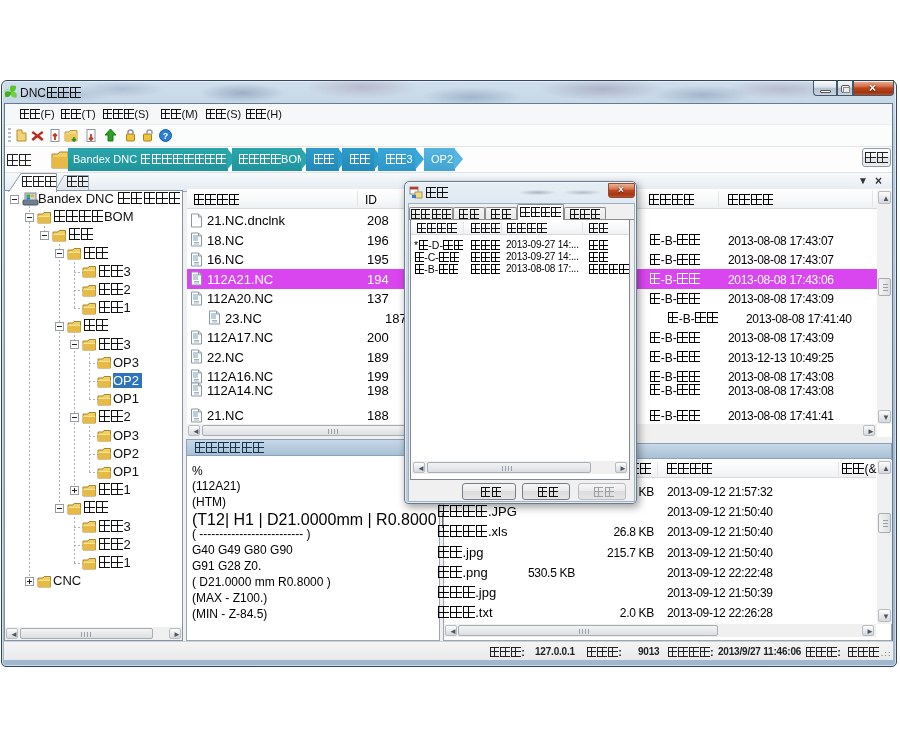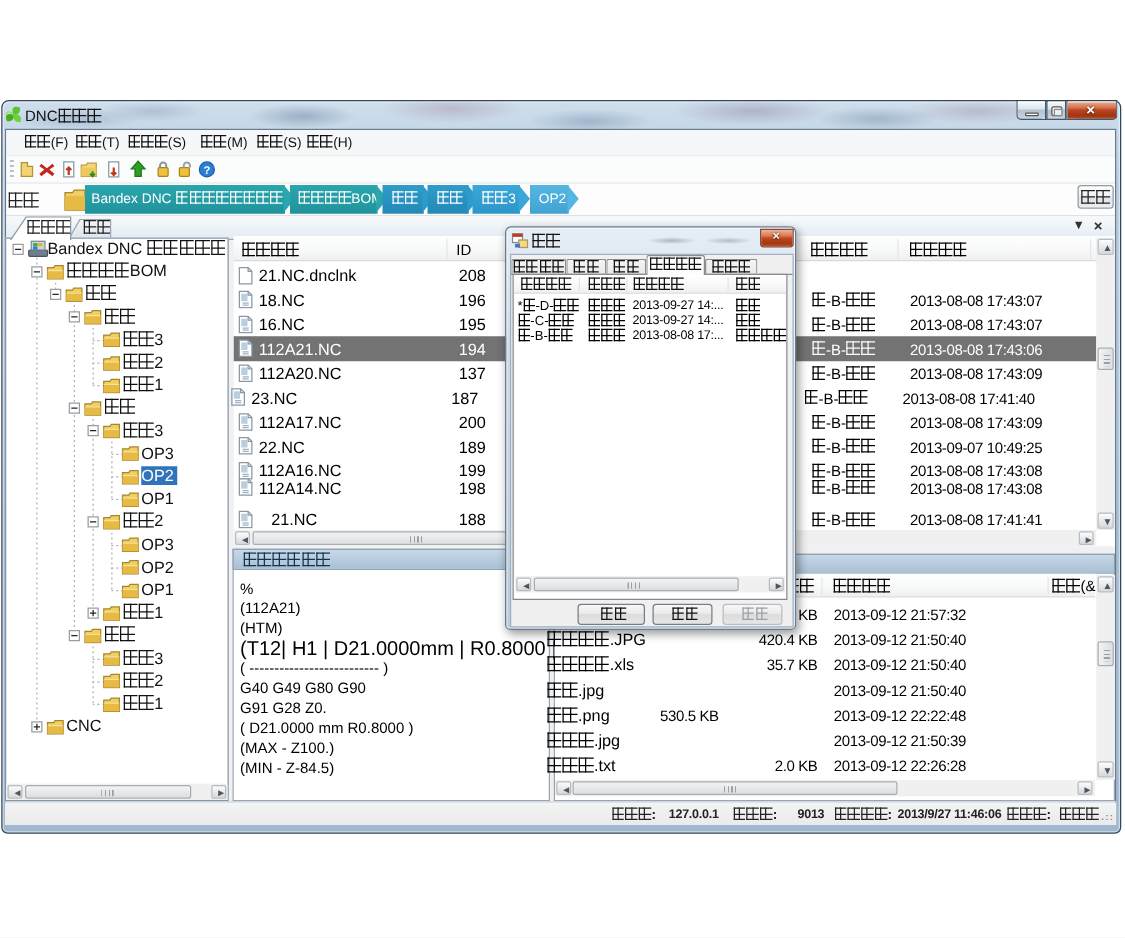--- a/index.html
+++ b/index.html
@@ -54,21 +54,21 @@
 .exp i{position:absolute;left:1px;top:3px;width:5px;height:1px;background:#222}
 .exp.plus i:after{content:"";position:absolute;left:2px;top:-2px;width:1px;height:5px;background:#222}
 .dotv{position:absolute;width:1px;background-image:linear-gradient(180deg,#aab2ba 50%,transparent 50%);background-size:1px 4px}
 .doth{position:absolute;height:1px;background-image:linear-gradient(90deg,#aab2ba 50%,transparent 50%);background-size:4px 1px}
 .tsel{background:#2f74ba;color:#fff;padding:1px 3px;margin-left:-3px}
 
 .lv{position:absolute;background:#fff}
 .lvhead{position:absolute;background:linear-gradient(180deg,#fff,#f7f8f9 60%,#eef0f2);border-bottom:1px solid #d8dadc;font-size:12px;color:#1a1a1a}
 .colsep{position:absolute;width:1px;background:#e3e5e7}
 .lrow{position:absolute;font-size:13px;color:#000;white-space:nowrap}
-.sel{background:#737373;color:#fff}
+.sel{background:#d946ef;color:#fff}
 .dt{font-size:12px;letter-spacing:-.3px}
 
 .sbar{position:absolute;background:#f0f0f0}
 .sbtn{position:absolute;background:linear-gradient(180deg,#fdfdfd,#e8eaec 50%,#d6d9dc);border:1px solid #b8bcc0;border-radius:2px}
 .sthumb{position:absolute;background:linear-gradient(180deg,#f2f3f4,#dcdfe2);border:1px solid #a8adb2;border-radius:2px}
 .sthumbv{background:linear-gradient(90deg,#f2f3f4,#dcdfe2)}
 .arr{position:absolute;color:#4e5560;font-size:8px;line-height:8px}
 .grip{position:absolute;background:repeating-linear-gradient(90deg,#9aa0a6 0 1px,transparent 1px 3px)}
 .gripv{background:repeating-linear-gradient(180deg,#9aa0a6 0 1px,transparent 1px 3px)}
 .ficon{position:absolute}
@@ -439,21 +439,21 @@
       <path d="M1.5 1 L8.5 1 11.5 4 11.5 14 1.5 14Z" fill="#fff" stroke="#8a97a4"></path>
       <path d="M8.5 1 L8.5 4 11.5 4" fill="none" stroke="#8a97a4"></path>
       <rect x="3" y="3" width="5" height="6" fill="#b9cede"></rect>
       <path d="M4 10.5 H9 M4 12 H9" stroke="#9fb3c4" stroke-width="1"></path>
     </svg>
     <span style="position:absolute;left:20px;top:2.5px">112A20.NC</span>
     <span style="position:absolute;left:180px;top:2.5px">137</span>
     <span style="position:absolute;left:462px;top:3.5px;font-size:12px"><i class="c"></i>-B-<i class="c"></i><i class="c"></i></span>
     <span class="dt" style="position:absolute;left:541px;top:3.5px">2013-08-08 17:43:09</span>
   </div>
-<div class="ab lrow" style="left:181px;top:308.0px;width:664px;height:19.5px">
+<div class="ab lrow" style="left:205px;top:308.0px;width:664px;height:19.5px">
     <svg class="ficon" style="left:3px;top:2px" width="13" height="15" viewBox="0 0 13 15">
       <path d="M1.5 1 L8.5 1 11.5 4 11.5 14 1.5 14Z" fill="#fff" stroke="#8a97a4"></path>
       <path d="M8.5 1 L8.5 4 11.5 4" fill="none" stroke="#8a97a4"></path>
       <rect x="3" y="3" width="5" height="6" fill="#b9cede"></rect>
       <path d="M4 10.5 H9 M4 12 H9" stroke="#9fb3c4" stroke-width="1"></path>
     </svg>
     <span style="position:absolute;left:20px;top:2.5px">23.NC</span>
     <span style="position:absolute;left:180px;top:2.5px">187</span>
     <span style="position:absolute;left:462px;top:3.5px;font-size:12px"><i class="c"></i>-B-<i class="c"></i><i class="c"></i></span>
     <span class="dt" style="position:absolute;left:541px;top:3.5px">2013-08-08 17:41:40</span>
@@ -473,21 +473,21 @@
 <div class="ab lrow" style="left:187px;top:347.0px;width:690px;height:19.5px">
     <svg class="ficon" style="left:3px;top:2px" width="13" height="15" viewBox="0 0 13 15">
       <path d="M1.5 1 L8.5 1 11.5 4 11.5 14 1.5 14Z" fill="#fff" stroke="#8a97a4"></path>
       <path d="M8.5 1 L8.5 4 11.5 4" fill="none" stroke="#8a97a4"></path>
       <rect x="3" y="3" width="5" height="6" fill="#b9cede"></rect>
       <path d="M4 10.5 H9 M4 12 H9" stroke="#9fb3c4" stroke-width="1"></path>
     </svg>
     <span style="position:absolute;left:20px;top:2.5px">22.NC</span>
     <span style="position:absolute;left:180px;top:2.5px">189</span>
     <span style="position:absolute;left:462px;top:3.5px;font-size:12px"><i class="c"></i>-B-<i class="c"></i><i class="c"></i></span>
-    <span class="dt" style="position:absolute;left:541px;top:3.5px">2013-09-07 10:49:25</span>
+    <span class="dt" style="position:absolute;left:541px;top:3.5px">2013-12-13 10:49:25</span>
   </div>
 <div class="ab lrow" style="left:187px;top:366.5px;width:690px;height:19.5px">
     <svg class="ficon" style="left:3px;top:2px" width="13" height="15" viewBox="0 0 13 15">
       <path d="M1.5 1 L8.5 1 11.5 4 11.5 14 1.5 14Z" fill="#fff" stroke="#8a97a4"></path>
       <path d="M8.5 1 L8.5 4 11.5 4" fill="none" stroke="#8a97a4"></path>
       <rect x="3" y="3" width="5" height="6" fill="#b9cede"></rect>
       <path d="M4 10.5 H9 M4 12 H9" stroke="#9fb3c4" stroke-width="1"></path>
     </svg>
     <span style="position:absolute;left:20px;top:2.5px">112A16.NC</span>
     <span style="position:absolute;left:180px;top:2.5px">199</span>
@@ -506,21 +506,21 @@
     <span style="position:absolute;left:462px;top:3.5px;font-size:12px"><i class="c"></i>-B-<i class="c"></i><i class="c"></i></span>
     <span class="dt" style="position:absolute;left:541px;top:3.5px">2013-08-08 17:43:08</span>
   </div>
 <div class="ab lrow" style="left:187px;top:405.5px;width:690px;height:19.5px">
     <svg class="ficon" style="left:3px;top:2px" width="13" height="15" viewBox="0 0 13 15">
       <path d="M1.5 1 L8.5 1 11.5 4 11.5 14 1.5 14Z" fill="#fff" stroke="#8a97a4"></path>
       <path d="M8.5 1 L8.5 4 11.5 4" fill="none" stroke="#8a97a4"></path>
       <rect x="3" y="3" width="5" height="6" fill="#b9cede"></rect>
       <path d="M4 10.5 H9 M4 12 H9" stroke="#9fb3c4" stroke-width="1"></path>
     </svg>
-    <span style="position:absolute;left:30px;top:2.5px">21.NC</span>
+    <span style="position:absolute;left:20px;top:2.5px">21.NC</span>
     <span style="position:absolute;left:180px;top:2.5px">188</span>
     <span style="position:absolute;left:462px;top:3.5px;font-size:12px"><i class="c"></i>-B-<i class="c"></i><i class="c"></i></span>
     <span class="dt" style="position:absolute;left:541px;top:3.5px">2013-08-08 17:41:41</span>
   </div>
 <div class="ab sbar" style="left:877px;top:190px;width:15px;height:234px"></div>
 <div class="sbtn" style="left:878px;top:191px;width:13px;height:13px">
     <span class="arr" style="left:3px;top:3px">▲</span>
   </div>
 <div class="sbtn" style="left:878px;top:410px;width:13px;height:13px">
     <span class="arr" style="left:3px;top:3px">▼</span>
@@ -558,30 +558,30 @@
 <div class="ab" style="left:841px;top:462px;font-size:12px"><i class="c"></i><i class="c"></i>(&amp;</div>
 <div class="ab colsep" style="left:657px;top:462px;height:14px"></div>
 <div class="ab colsep" style="left:838px;top:462px;height:14px"></div>
 <div class="ab lrow" style="left:449px;top:482.0px;width:428px;height:20.2px">
     <span style="position:absolute;left:-12px;top:2px"><i class="c"></i><i class="c"></i>1.JPG</span>
     <span class="dt" style="position:absolute;left:0;top:3px;width:205px;text-align:right">300.0 KB</span>
     <span class="dt" style="position:absolute;left:218px;top:3px">2013-09-12 21:57:32</span>
   </div>
 <div class="ab lrow" style="left:449px;top:502.2px;width:428px;height:20.2px">
     <span style="position:absolute;left:-12px;top:2px"><i class="c"></i><i class="c"></i><i class="c"></i><i class="c"></i>.JPG</span>
-    <span class="dt" style="position:absolute;left:0;top:3px;width:205px;text-align:right">420.4 KB</span>
     <span class="dt" style="position:absolute;left:218px;top:3px">2013-09-12 21:50:40</span>
   </div>
 <div class="ab lrow" style="left:449px;top:522.4px;width:428px;height:20.2px">
     <span style="position:absolute;left:-12px;top:2px"><i class="c"></i><i class="c"></i><i class="c"></i><i class="c"></i>.xls</span>
-    <span class="dt" style="position:absolute;left:0;top:3px;width:205px;text-align:right">35.7 KB</span>
+    <span class="dt" style="position:absolute;left:0;top:3px;width:205px;text-align:right">26.8 KB</span>
     <span class="dt" style="position:absolute;left:218px;top:3px">2013-09-12 21:50:40</span>
   </div>
 <div class="ab lrow" style="left:449px;top:542.6px;width:428px;height:20.2px">
     <span style="position:absolute;left:-12px;top:2px"><i class="c"></i><i class="c"></i>.jpg</span>
+    <span class="dt" style="position:absolute;left:0;top:3px;width:205px;text-align:right">215.7 KB</span>
     <span class="dt" style="position:absolute;left:218px;top:3px">2013-09-12 21:50:40</span>
   </div>
 <div class="ab lrow" style="left:449px;top:562.8px;width:428px;height:20.2px">
     <span style="position:absolute;left:-12px;top:2px"><i class="c"></i><i class="c"></i>.png</span>
     <span class="dt" style="position:absolute;left:0;top:3px;width:205px;text-align:center">530.5 KB</span>
     <span class="dt" style="position:absolute;left:218px;top:3px">2013-09-12 22:22:48</span>
   </div>
 <div class="ab lrow" style="left:449px;top:583.0px;width:428px;height:20.2px">
     <span style="position:absolute;left:-12px;top:2px"><i class="c"></i><i class="c"></i><i class="c"></i>.jpg</span>
     <span class="dt" style="position:absolute;left:218px;top:3px">2013-09-12 21:50:39</span>

